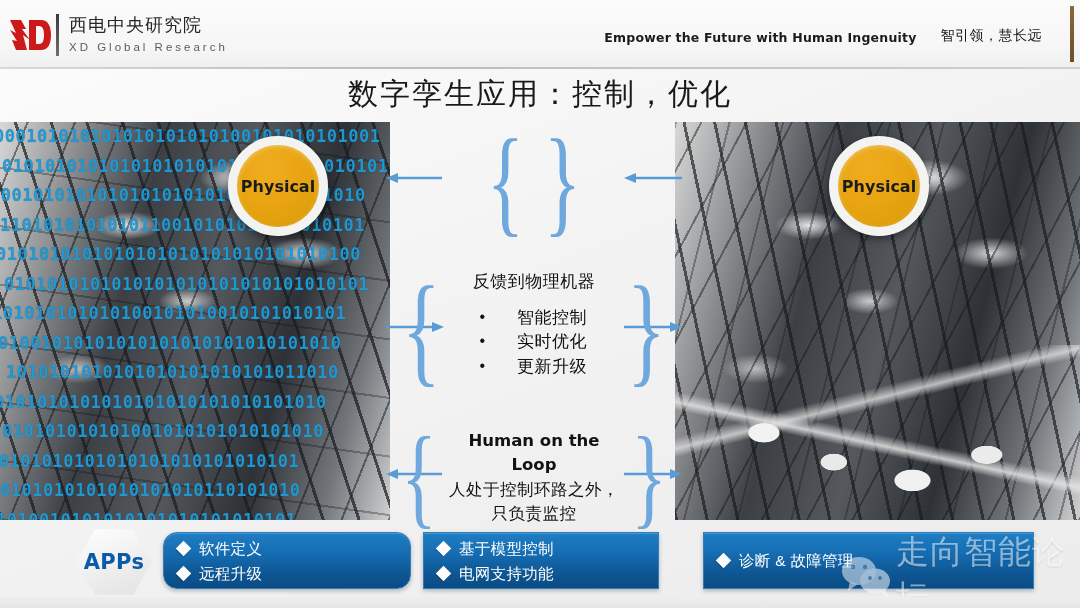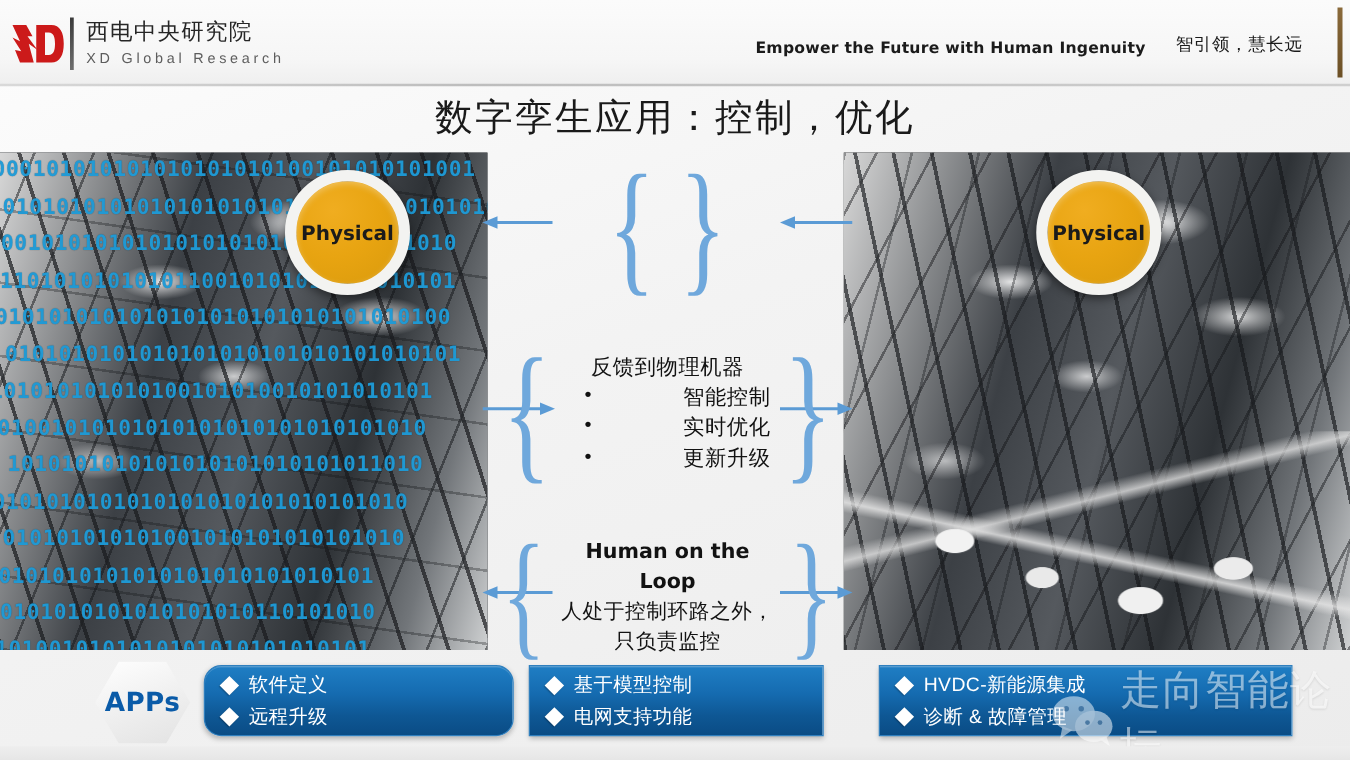--- a/index.html
+++ b/index.html
@@ -169,21 +169,21 @@
 
   .rb-text {
     flex: 1 1 auto; text-align: center; color: #121212;
     font-size: 16.5px; line-height: 24px; letter-spacing: .5px;
     padding: 0 1px;
   }
   .rb-text .en {
     font-weight: 700; font-size: 16.5px;
     font-family: "DejaVu Sans", sans-serif; letter-spacing: 0;
   }
-  .bullets { text-align: right; padding-left: 14px; margin: 0; }
+  .bullets { text-align: center; padding-left: 14px; margin: 12px; }
   .bullets li {
     list-style: none; position: relative; padding-left: 22px;
     line-height: 24.5px; font-size: 17px;
   }
   .bullets li::before {
     content: "\2022"; position: absolute; left: 2px; top: -1px;
     font-size: 16px; color: #111;
   }
   .rb-head { font-size: 17px; line-height: 25px; text-align: center; }
 
@@ -377,24 +377,20 @@
       <span class="dia"></span>
       <span>基于模型控制</span>
     </div>
     <div class="app-line">
       <span class="dia"></span>
       <span>电网支持功能</span>
     </div>
   </div>
 
   <div class="app-panel panel-c">
-    <div class="app-line">
-      <span class="dia"></span>
-      <span>HVDC-新能源集成</span>
-    </div>
     <div class="app-line">
       <span class="dia"></span>
       <span>诊断 &amp; 故障管理</span>
     </div>
   </div>
 
   <div class="watermark">
     <div class="wm-logo">
       <svg width="52" height="44" viewBox="0 0 52 44">
         <g fill="rgba(255,255,255,.80)">

